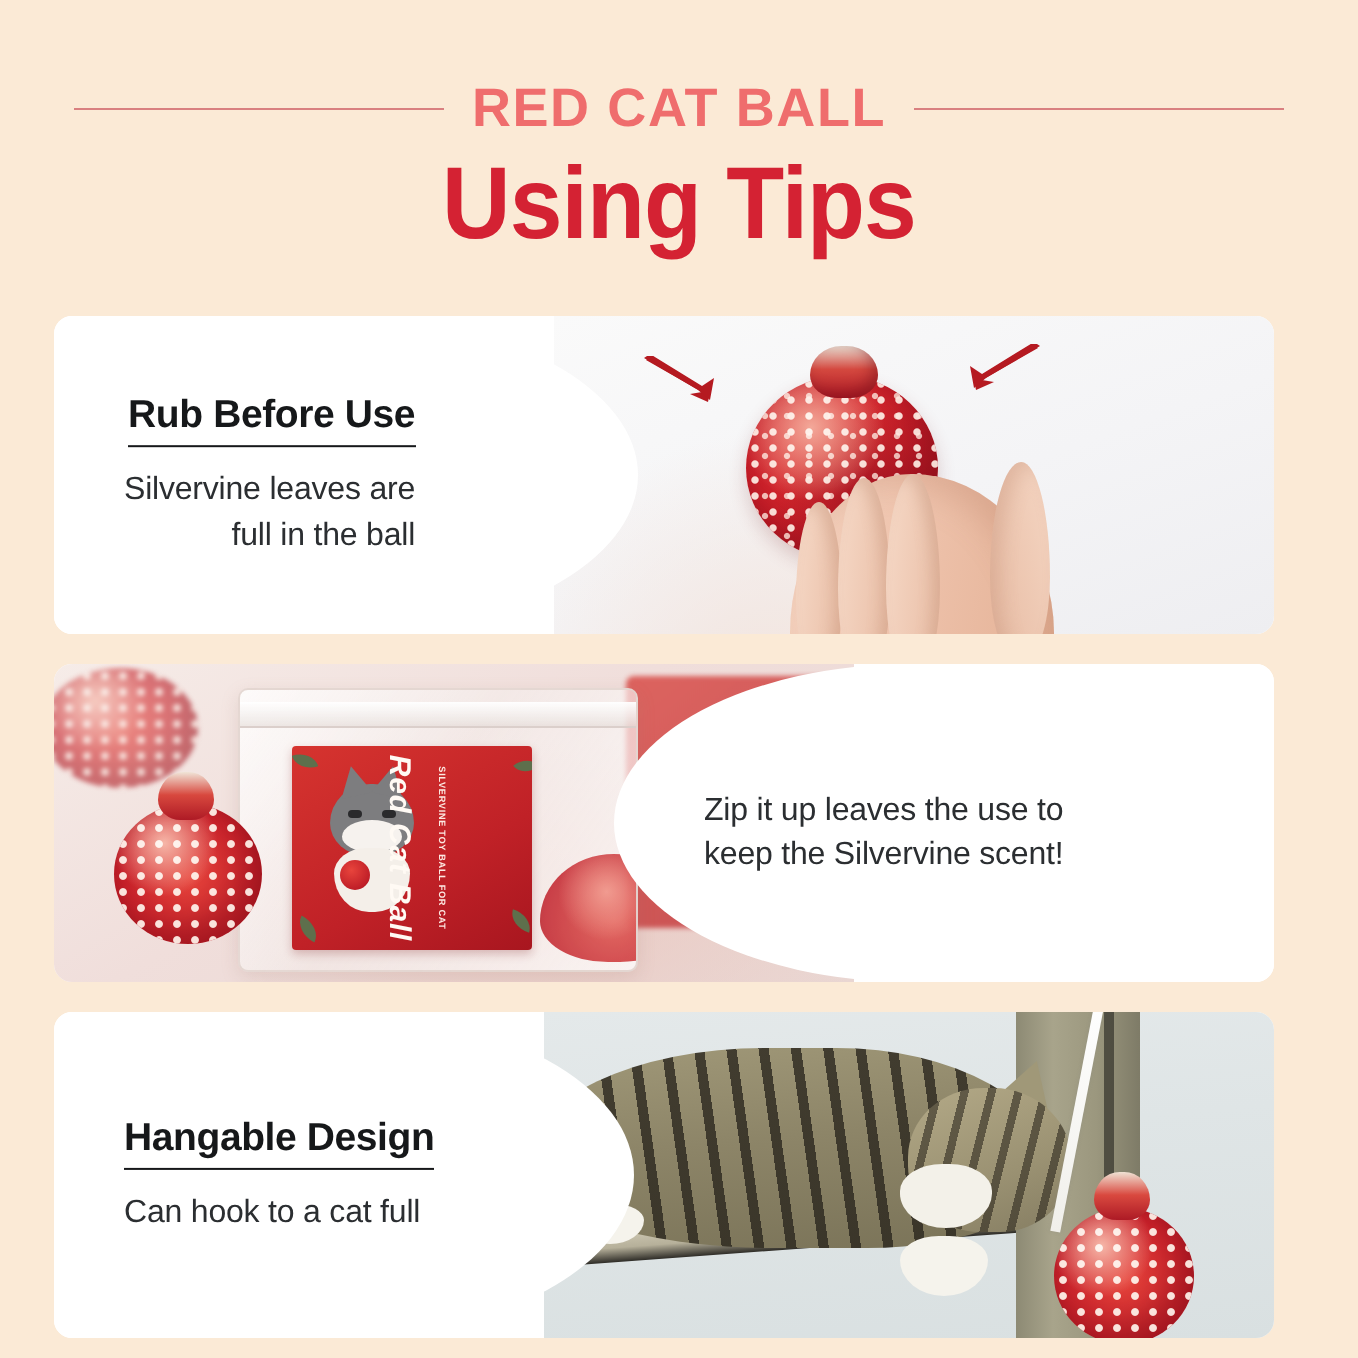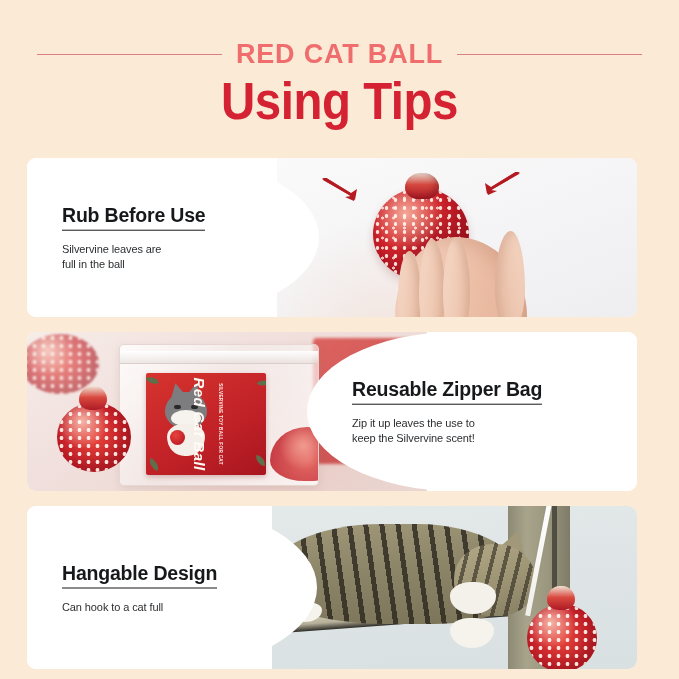--- a/index.html
+++ b/index.html
@@ -72,21 +72,21 @@
 
   
   .card {
     position: absolute;
     left: 27px;
     width: 610px;
     background: #ffffff;
     border-radius: 9px;
     overflow: hidden;
   }
-  #card-1 { top: 146px;  height: 159px; }
+  #card-1 { top: 146px;  height: 159px; text-align: right; }
   #card-2 { top: 320px;  height: 159px; }
   #card-3 { top: 494px;  height: 163px; }
 
   .photo {
     position: absolute;
     top: 0;
     height: 100%;
   }
   .text-panel {
     position: absolute;
@@ -106,21 +106,21 @@
     color: #16181a;
     letter-spacing: -0.2px;
     white-space: nowrap;
     padding-bottom: 3px;
     border-bottom: 1.6px solid #16181a;
     display: inline-block;
     line-height: 1.25;
   }
   .tip-body {
     margin-top: 11px;
-    font-size: 11px;
+    font-size: 16px;
     color: #2b2e31;
     line-height: 1.42;
     letter-spacing: -0.1px;
     white-space: pre-line;
   }
 
   
   #card-1 .text-panel {
     left: 0;
     width: 292px;
@@ -615,21 +615,20 @@
           <div class="label-sub">SILVERVINE TOY BALL FOR CAT</div>
         </div>
       </div>
 
       <div class="loose-ball" id="ball-front"></div>
       <div id="ball-front-knot"></div>
     </div>
 
     <div class="text-panel">
       <div class="text-inner">
-        <div class="tip-title">Reusable Zipper Bag</div>
         <div class="tip-body">Zip it up leaves the use to
 keep the Silvervine scent!</div>
       </div>
     </div>
   </div>
 
   <div class="card" id="card-3">
 
     <div class="photo" id="photo-3">
       <div class="shelf"></div>

